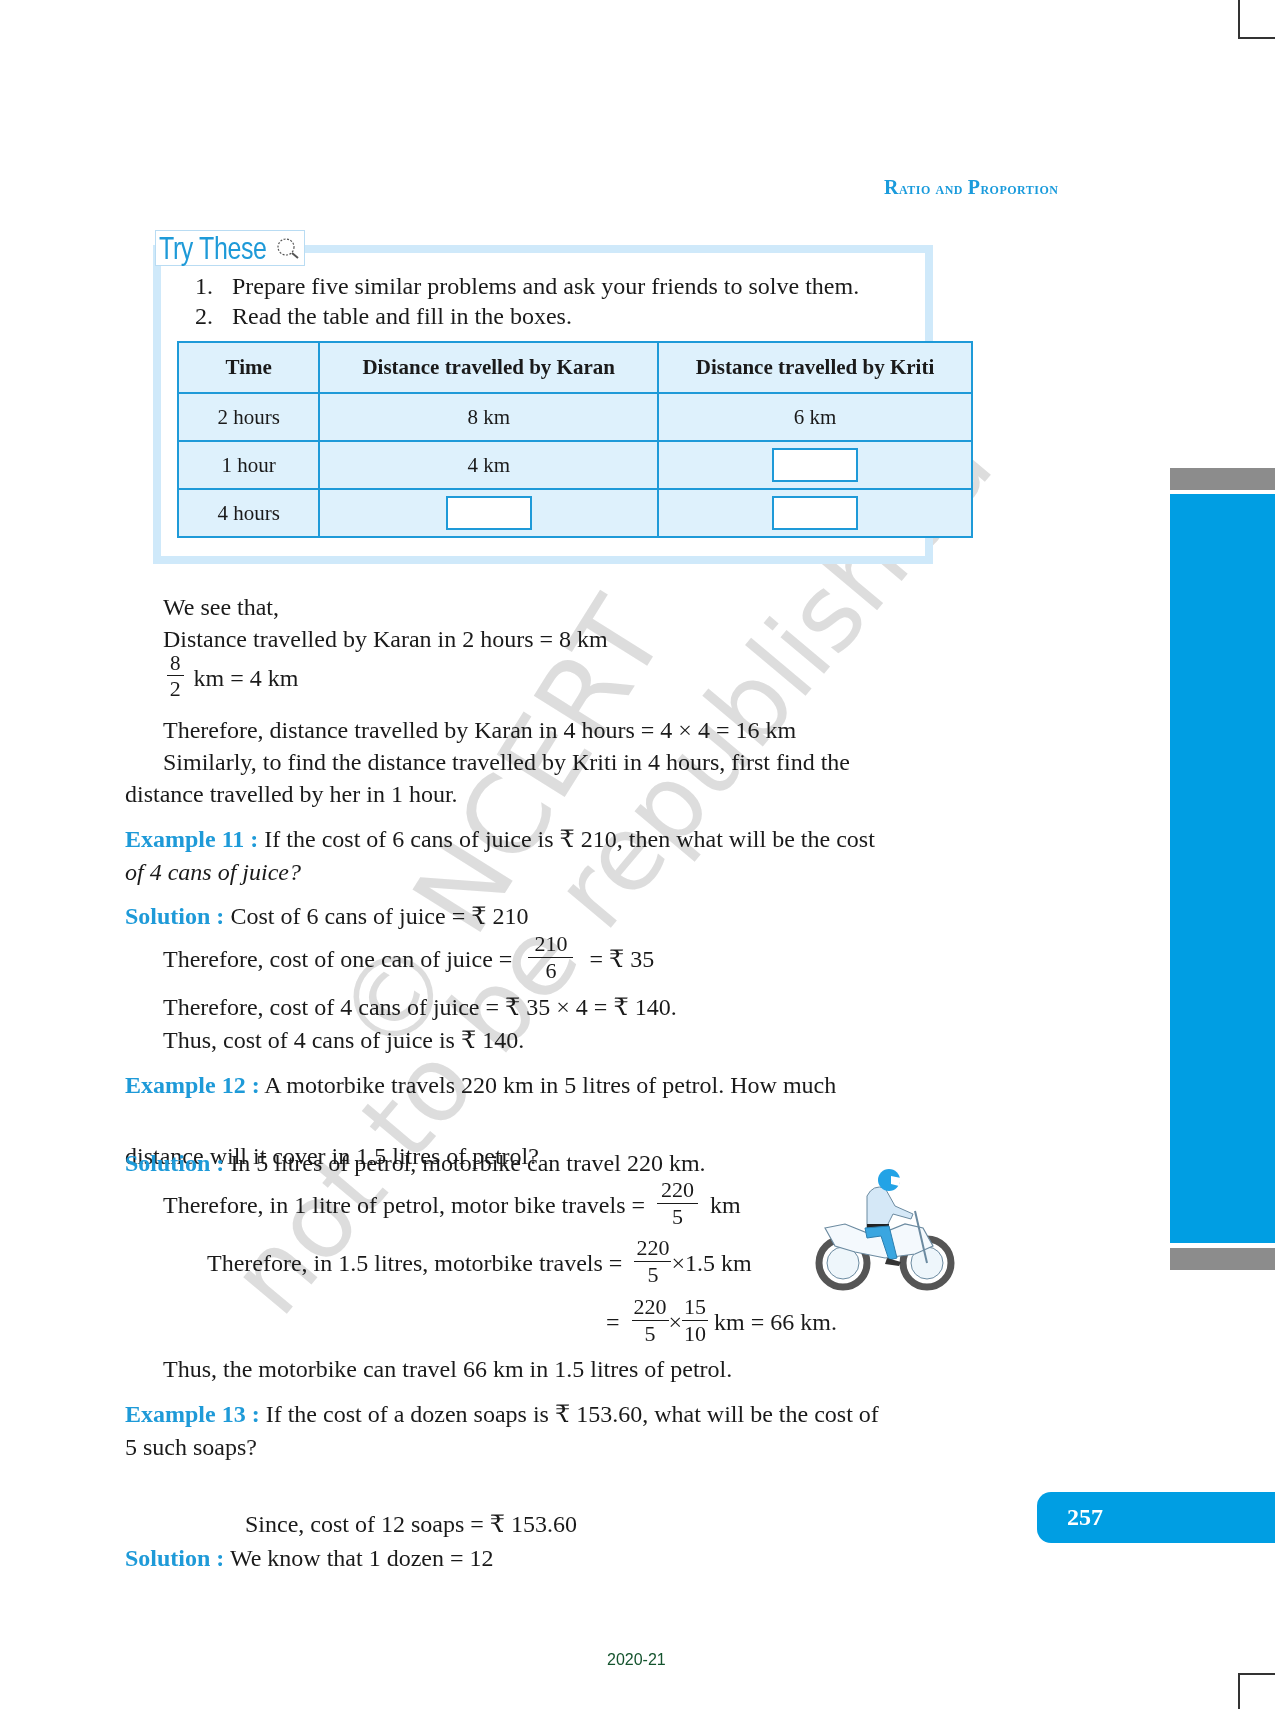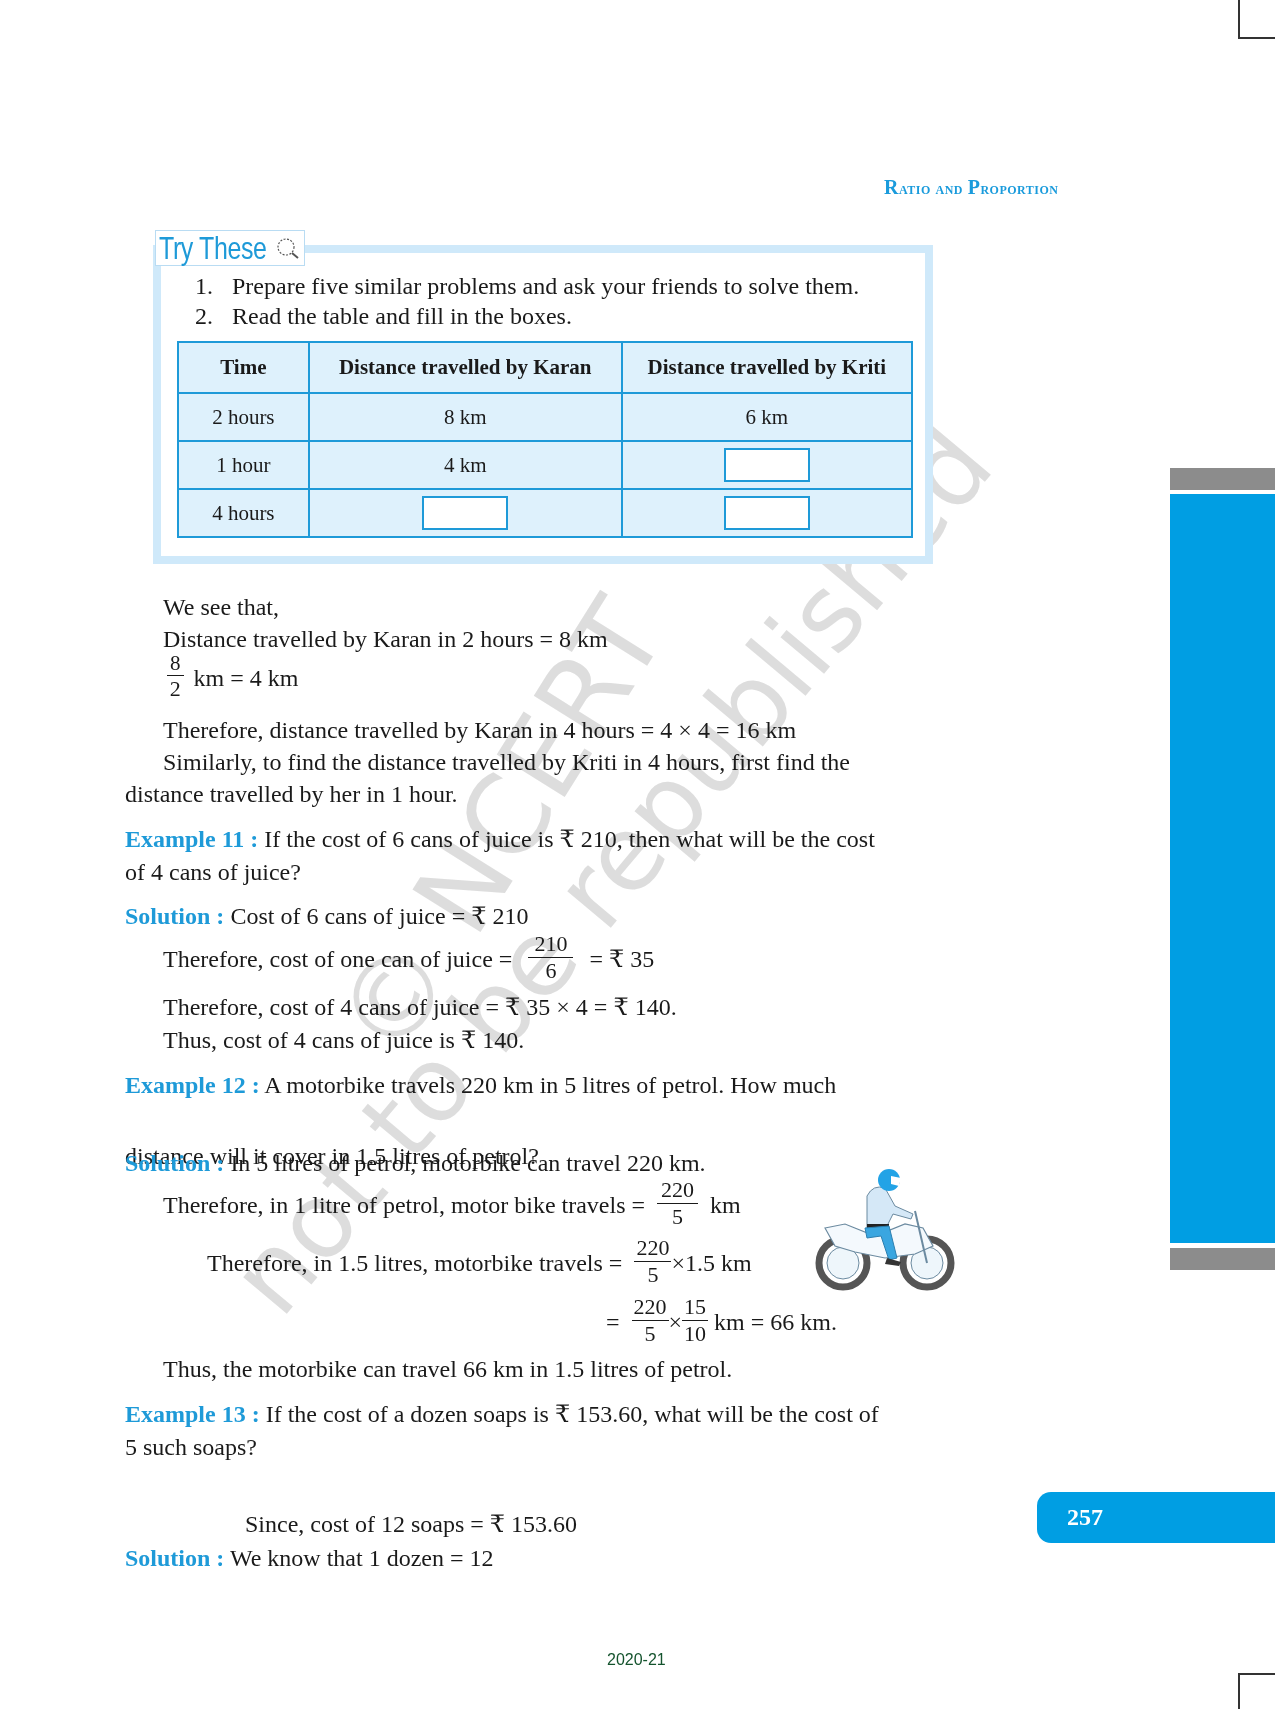--- a/index.html
+++ b/index.html
@@ -22,21 +22,21 @@
              border: 8px solid #cfe9fa; background: #fff; }
   .try-title-wrap { left: 155px; top: 230px; height: 36px; background: #fff; padding: 0 3px 0 3px;
                     border: 1px solid #b9dcf3; box-sizing: border-box; display:flex; align-items:center; }
   .try-title { font-family: "Liberation Sans", sans-serif; font-size: 32px; color: #1e9ad8;
                transform: scaleX(0.78); transform-origin: left center; display:inline-block; width: 118px;
                white-space: nowrap; letter-spacing: -0.5px; }
   .mag-icon { display:inline-block; width: 26px; height: 22px; position: relative; margin-left: -2px; }
   .try-item { font-size: 23px; }
   .try-item .num { display:inline-block; width: 37px; }
 
-  table.dist { position: absolute; left: 177px; top: 341px; width: 736px; border-collapse: collapse;
+  table.dist { position: absolute; left: 177px; top: 341px; width: 796px; border-collapse: collapse;
                background: #def1fc; font-size: 21px; }
   table.dist td, table.dist th { border: 2px solid #1e9ad8; text-align: center; height: 46px; padding: 0; }
   table.dist th { font-weight: bold; height: 49px; }
   .fillbox { display: inline-block; width: 86px; height: 34px; background: #fff; border: 2px solid #1e9ad8;
              vertical-align: middle; box-sizing: border-box; }
 
   .txt { position: absolute; font-size: 24px; white-space: nowrap; line-height: 1; }
   .blue-b { color: #1e9ad8; font-weight: bold; }
   .frac { display: inline-flex; flex-direction: column; align-items: center; vertical-align: middle;
           font-size: 22px; line-height: 1.05; margin: 0 4px; position: relative; top: -2px; }
@@ -119,21 +119,21 @@
     </span>
   <span style="vertical-align:middle;">km = 4 km</span>
 </div>
 <div class="txt" style="left:163px;top:718px;">Therefore, distance travelled by Karan in 4 hours = 4 × 4 = 16 km</div>
 <div class="txt" style="left:163px;top:750px;">Similarly, to find the distance travelled by Kriti in 4 hours, first find the</div>
 <div class="txt" style="left:125px;top:782px;">distance travelled by her in 1 hour.</div>
 
 <div class="txt" style="left:125px;top:827px;">
   <span class="blue-b">Example 11 :</span><span> If the cost of 6 cans of juice is ₹ 210, then what will be the cost</span>
 </div>
-<div class="txt" style="left:125px;top:860px;">of 4 cans of juice?</div>
+<div class="txt" style="left:125px;top:860px;font-style:italic;">of 4 cans of juice?</div>
 <div class="txt" style="left:125px;top:904px;">
   <span class="blue-b">Solution :</span><span> Cost of 6 cans of juice = ₹ 210</span>
 </div>
 <div class="txt" style="left:163px;top:934px;">
   <span style="vertical-align:middle;">Therefore, cost of one can of juice =</span>
   <span class="frac" style="margin:0 10px;">
       <span class="n" style="padding:0 6px 2px 6px;">210</span>
       <span class="d">6</span>
     </span>
   <span style="vertical-align:middle;"> = ₹ 35</span>

